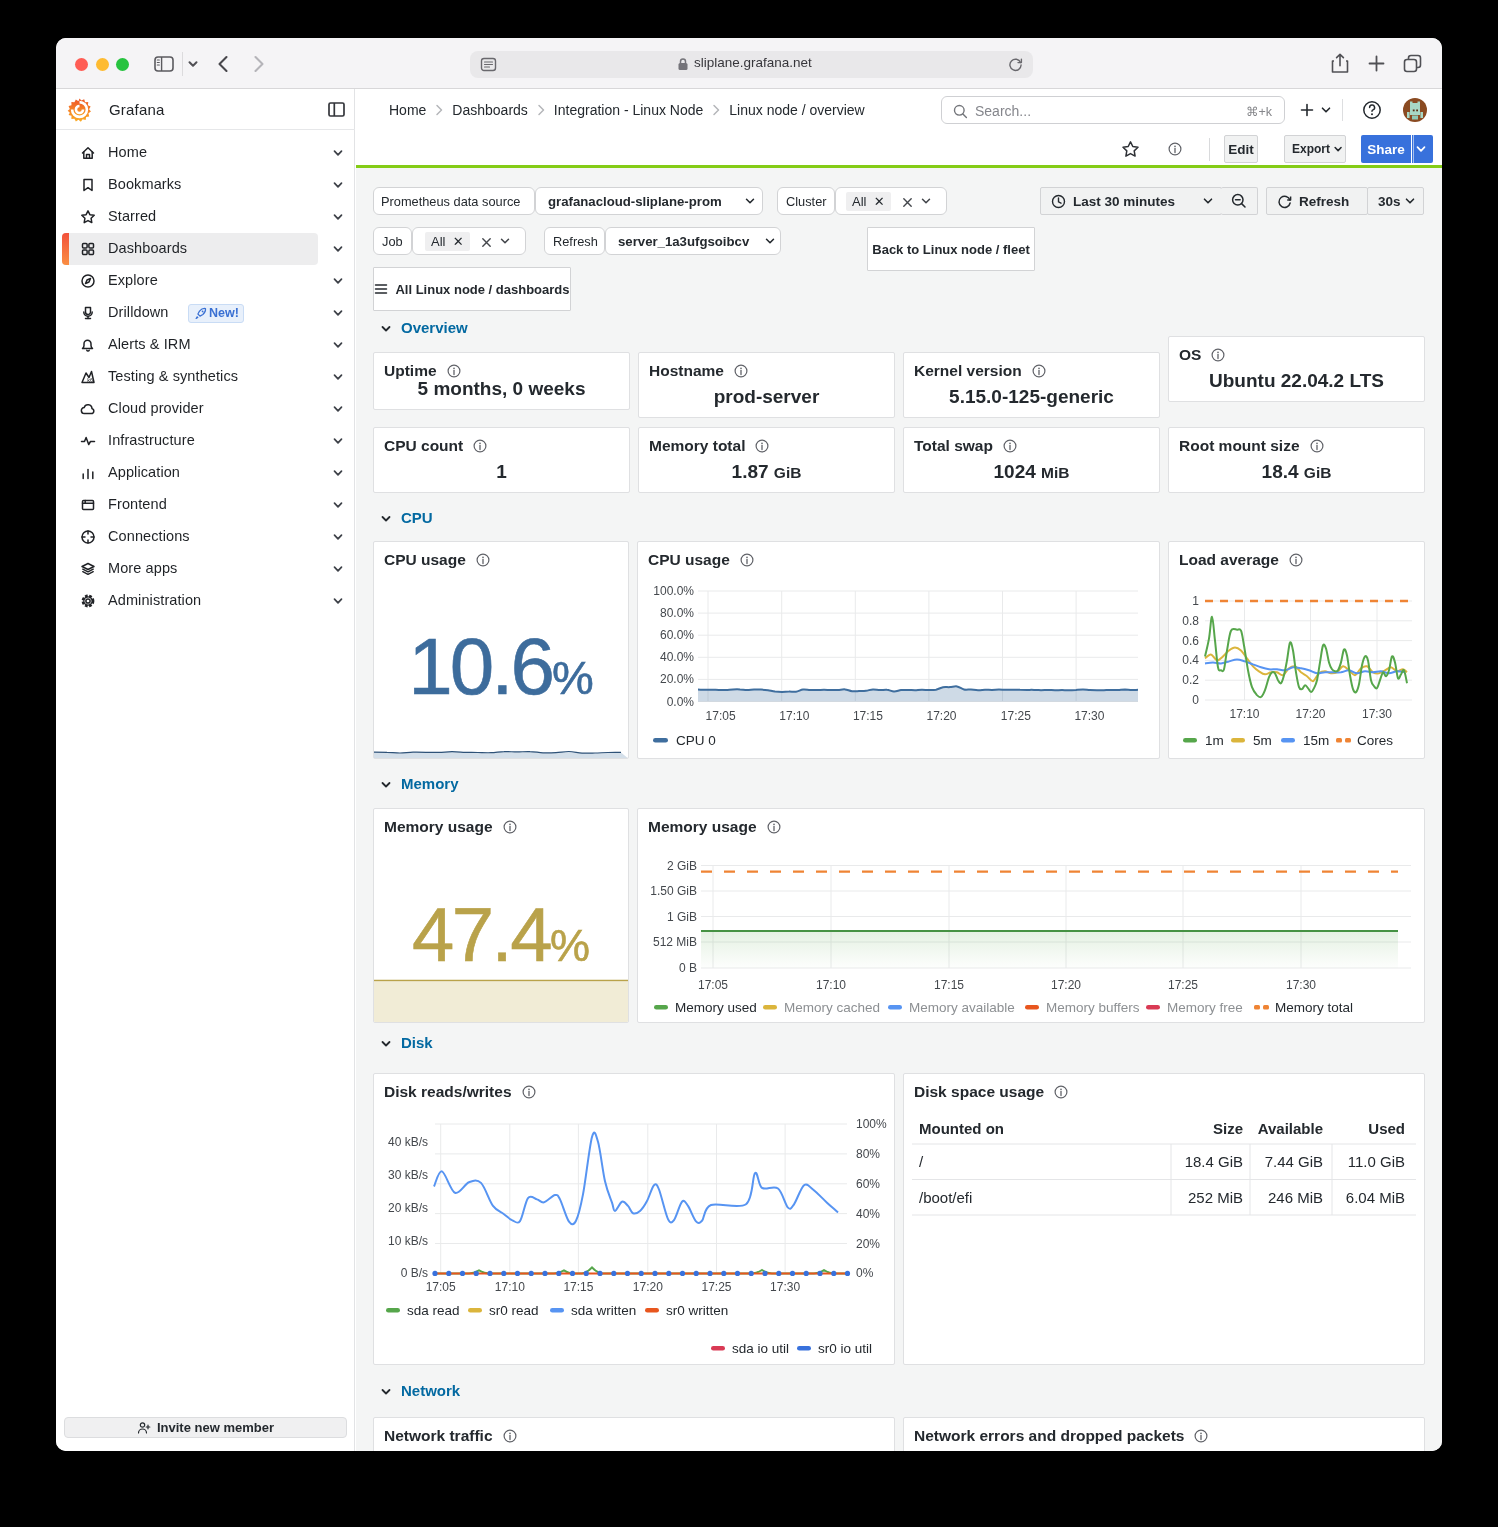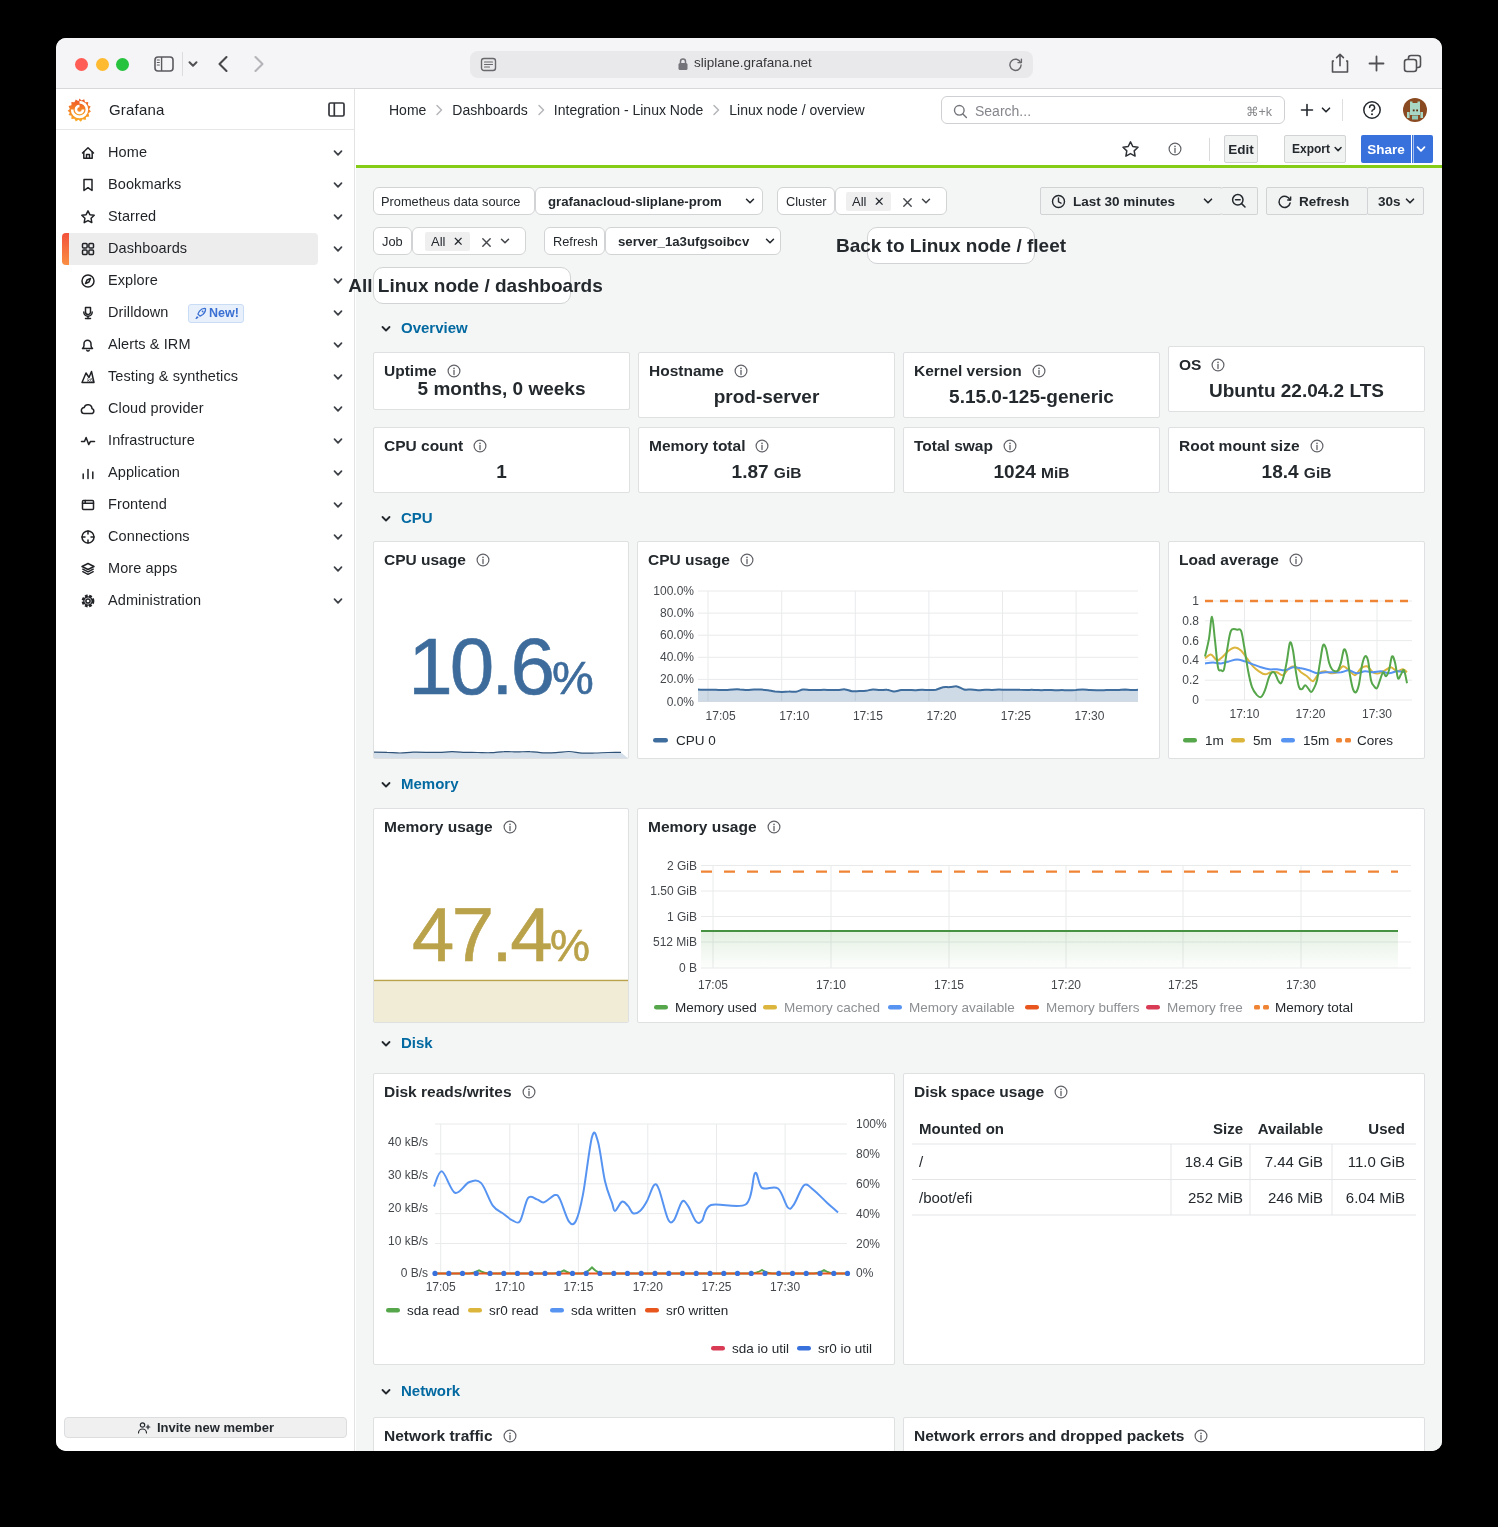--- a/index.html
+++ b/index.html
@@ -18,21 +18,21 @@
 .bc{font-size:14px;color:#24292e}
 .panel{position:absolute;background:#fff;border:1px solid #dfe0e2;border-radius:2px}
 .ptitle{position:absolute;left:10px;top:9px;font-size:15.5px;font-weight:700;color:#24292e;letter-spacing:0;display:flex;align-items:center}.ptitle svg{margin-left:10px}
 .sechead{position:absolute;font-size:15px;font-weight:700;color:#0369a1}
 .statv{position:absolute;left:0;right:0;text-align:center;font-weight:700;font-size:19px;color:#24292e}
 .statv .un{font-size:15.5px}
 .fbox{position:absolute;height:28px;background:#fff;border:1px solid #d2d3d5;border-radius:6px;display:flex;align-items:center}
 .flabel{font-size:12.8px;white-space:nowrap;font-weight:700;color:#24292e;padding:0 10px}
 .fval{font-size:13.2px;white-space:nowrap;font-weight:700;color:#24292e}
 .gbtn{position:absolute;height:28px;background:#f1f2f2;border:1px solid #d2d3d5;border-radius:2px;display:flex;align-items:center;justify-content:center;font-size:13.5px;font-weight:700;color:#24292e}
-.wbtn{position:absolute;height:37px;background:#fff;border:1px solid #d2d3d5;border-radius:10px;display:flex;align-items:center;justify-content:center;white-space:nowrap;font-size:19px;font-weight:700;color:#24292e}
+.wbtn{position:absolute;height:44px;background:#fff;border:1px solid #d2d3d5;border-radius:1px;display:flex;align-items:center;justify-content:center;white-space:nowrap;font-size:13px;font-weight:700;color:#24292e}
 .chip{background:#efeff0;border-radius:2px;font-size:13px;color:#24292e;display:flex;align-items:center;padding:2px 6px;font-weight:400}
 .axis{font-size:12px;fill:#44484d;font-family:"Liberation Sans",sans-serif}
 .leg{font-size:13.5px;fill:#24292e;font-family:"Liberation Sans",sans-serif}
 .legdim{font-size:13.5px;fill:#8d9093;font-family:"Liberation Sans",sans-serif}
 </style></head><body>
 <div id="win">
 
 <div id="chrome">
 <div class="tl" style="left:19px;background:#ff5d55"></div>
 <div class="tl" style="left:39.5px;background:#febb31"></div>
@@ -436,21 +436,21 @@
 <div class="statv" style="bottom:9px">prod-server</div>
 </div>
 <div class="panel" style="left:547px;top:263px;width:257px;height:66px">
 <div class="ptitle">Kernel version<svg width="14" height="14" viewBox="0 0 14 14">
             <circle cx="7" cy="7" r="5.9" fill="none" stroke="#606268" stroke-width="1.2"></circle>
             <circle cx="7" cy="4.4" r=".8" fill="#606268"></circle>
             <path d="M7 6.5v4" stroke="#606268" stroke-width="1.3" stroke-linecap="round"></path>
           </svg></div>
 <div class="statv" style="bottom:9px">5.15.0-125-generic</div>
 </div>
-<div class="panel" style="left:812px;top:257px;width:257px;height:66px">
+<div class="panel" style="left:812px;top:247px;width:257px;height:66px">
 <div class="ptitle">OS<svg width="14" height="14" viewBox="0 0 14 14">
             <circle cx="7" cy="7" r="5.9" fill="none" stroke="#606268" stroke-width="1.2"></circle>
             <circle cx="7" cy="4.4" r=".8" fill="#606268"></circle>
             <path d="M7 6.5v4" stroke="#606268" stroke-width="1.3" stroke-linecap="round"></path>
           </svg></div>
 <div class="statv" style="bottom:9px">Ubuntu 22.04.2 LTS</div>
 </div>
 <div class="panel" style="left:17px;top:338px;width:257px;height:66px">
 <div class="ptitle">CPU count<svg width="14" height="14" viewBox="0 0 14 14">
             <circle cx="7" cy="7" r="5.9" fill="none" stroke="#606268" stroke-width="1.2"></circle>

